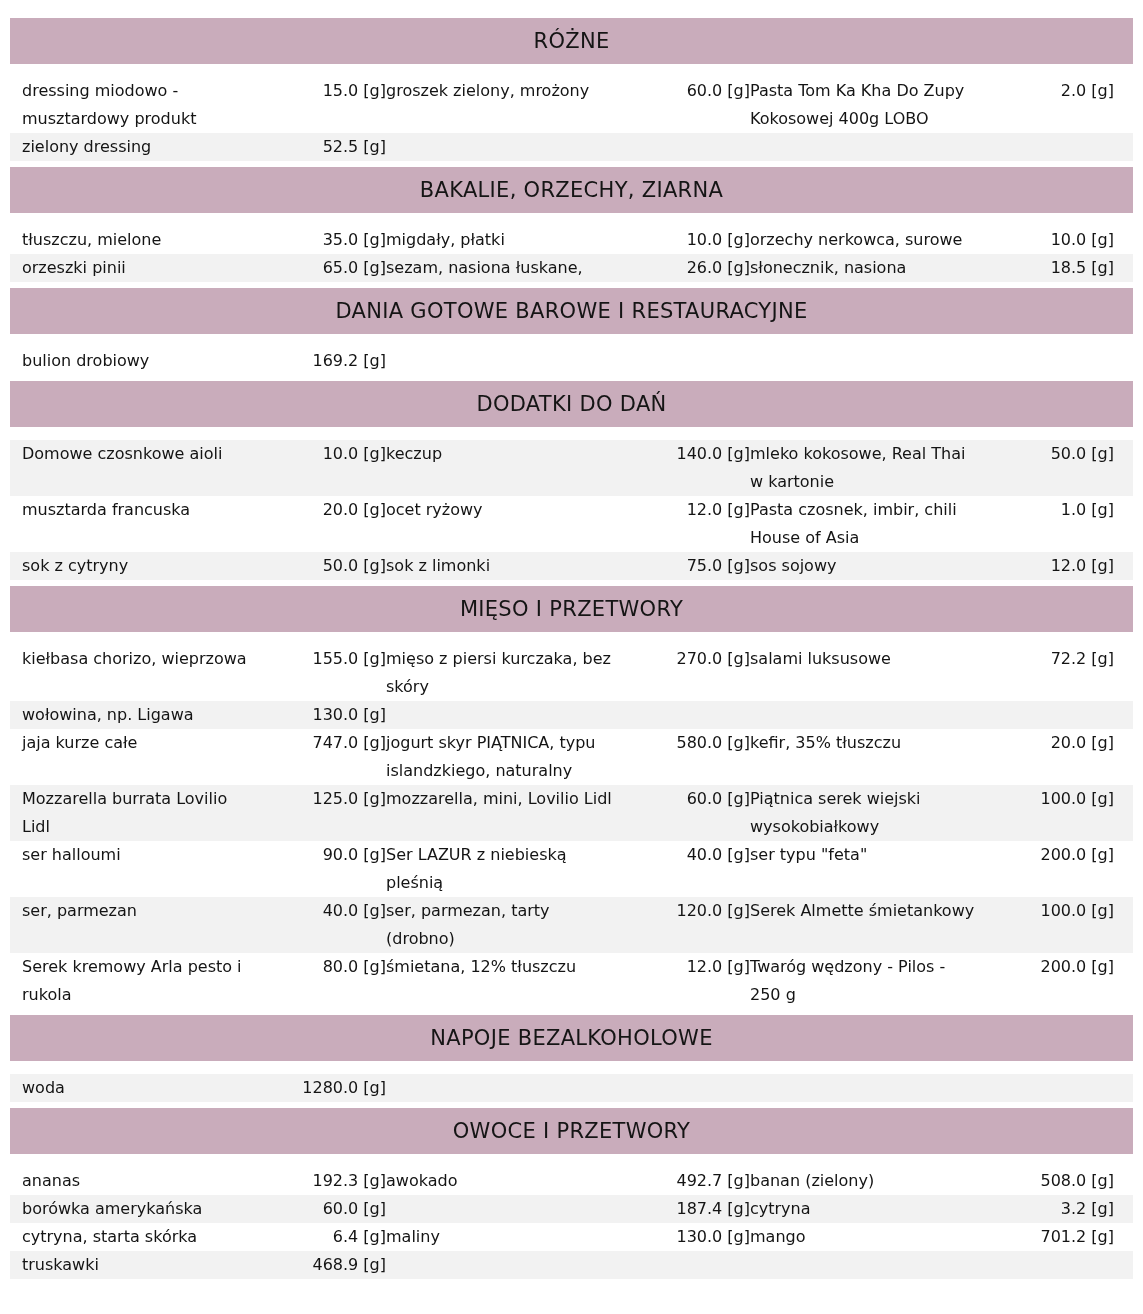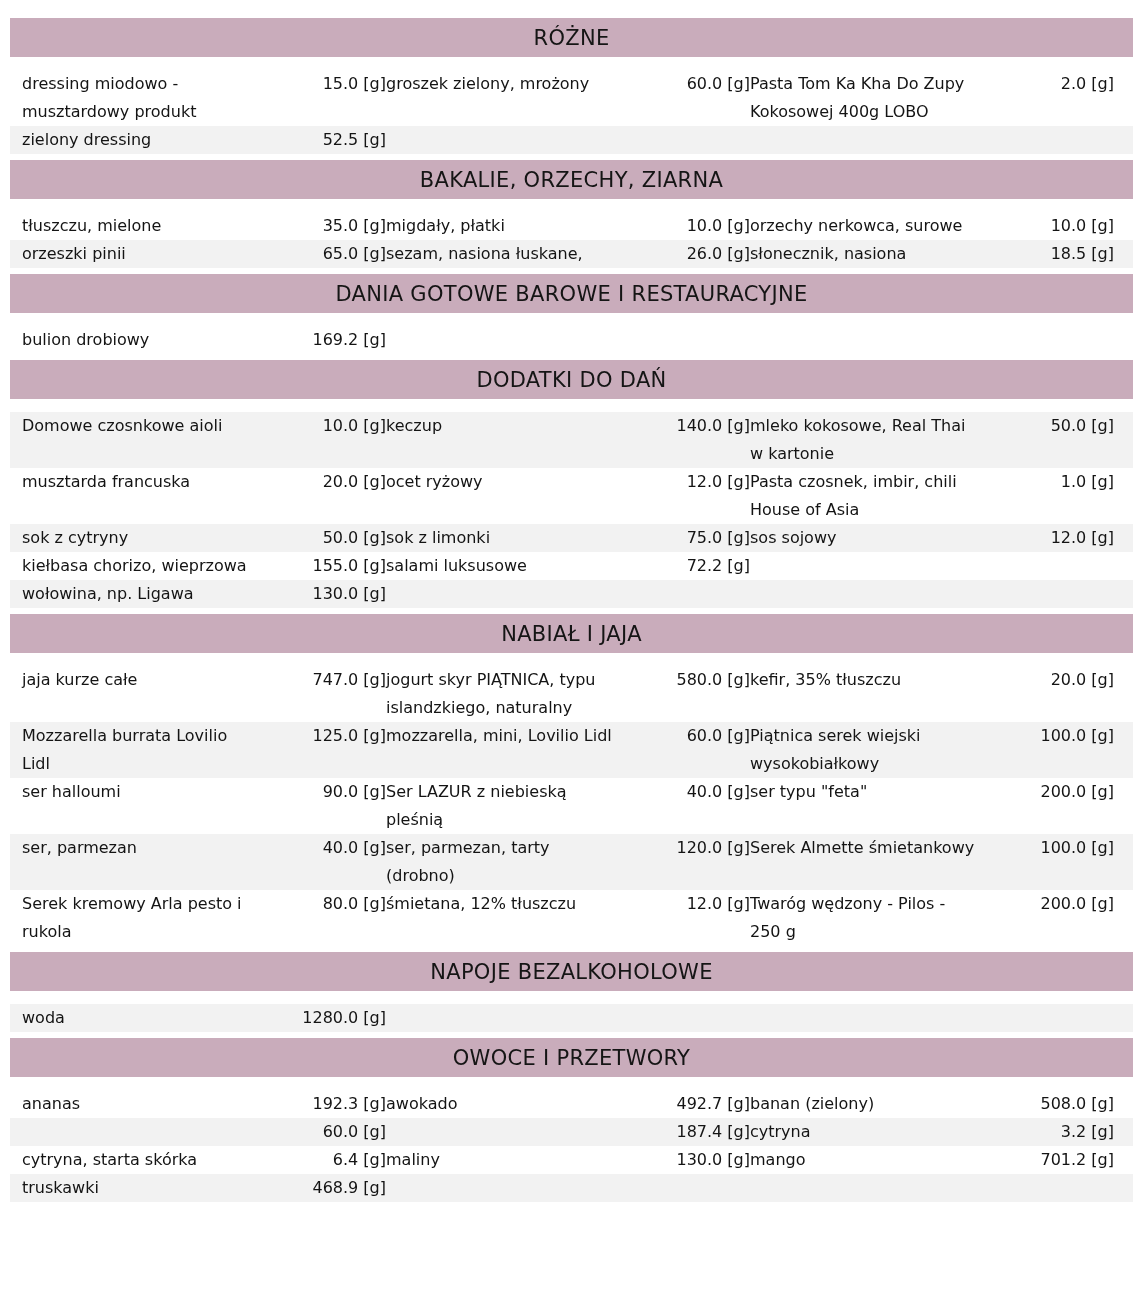--- a/index.html
+++ b/index.html
@@ -7,21 +7,21 @@
     width: 1143px; height: 1314px;
     background: #ffffff;
     overflow: hidden;
     font-family: "DejaVu Sans", "Liberation Sans", sans-serif;
     color: #141414;
     -webkit-font-smoothing: antialiased;
   }
   .page { padding: 12px 10px 0 10px; }
 
   .sec-h {
-    height: 39px;
+    height: 46px;
     margin: 6px 0 13px 0;
     background: var(--header-bg, #c9acbb);
     display: flex; align-items: center; justify-content: center;
   }
   .sec-title {
     font-size: 21px;
     letter-spacing: 0.3px;
     color: #151515;
     white-space: nowrap;
   }
@@ -205,27 +205,34 @@
 
   <div class="grp">
     <span class="nm">sos sojowy</span>
     <span class="qty">12.0 [g]</span>
   </div>
 </div>
 </div>
   </section>
 
   <section class="sec">
+    <header class="sec-h">
+      <span class="sec-title">MIĘSO I PRZETWORY</span>
+    </header>
     <div class="rows">
   <div class="row">
   <div class="grp">
     <span class="nm">kiełbasa chorizo, wieprzowa</span>
     <span class="qty">155.0 [g]</span>
   </div>
 
+  <div class="grp">
+    <span class="nm">mięso z piersi kurczaka, bez skóry</span>
+    <span class="qty">270.0 [g]</span>
+  </div>
 
   <div class="grp">
     <span class="nm">salami luksusowe</span>
     <span class="qty">72.2 [g]</span>
   </div>
 </div>
 
   <div class="row alt">
   <div class="grp">
     <span class="nm">wołowina, np. Ligawa</span>
@@ -239,23 +246,20 @@
 
   <div class="grp">
     <span class="nm"></span>
     <span class="qty"></span>
   </div>
 </div>
 </div>
   </section>
 
   <section class="sec">
-    <header class="sec-h">
-      <span class="sec-title">NABIAŁ I JAJA</span>
-    </header>
     <div class="rows">
   <div class="row">
   <div class="grp">
     <span class="nm">jaja kurze całe</span>
     <span class="qty">747.0 [g]</span>
   </div>
 
   <div class="grp">
     <span class="nm">jogurt skyr PIĄTNICA, typu islandzkiego, naturalny</span>
     <span class="qty">580.0 [g]</span>
@@ -378,20 +382,21 @@
   </div>
 
   <div class="grp">
     <span class="nm">banan (zielony)</span>
     <span class="qty">508.0 [g]</span>
   </div>
 </div>
 
   <div class="row alt">
   <div class="grp">
+    <span class="nm">borówka amerykańska</span>
     <span class="qty">60.0 [g]</span>
   </div>
 
   <div class="grp">
     <span class="qty">187.4 [g]</span>
   </div>
 
   <div class="grp">
     <span class="nm">cytryna</span>
     <span class="qty">3.2 [g]</span>

